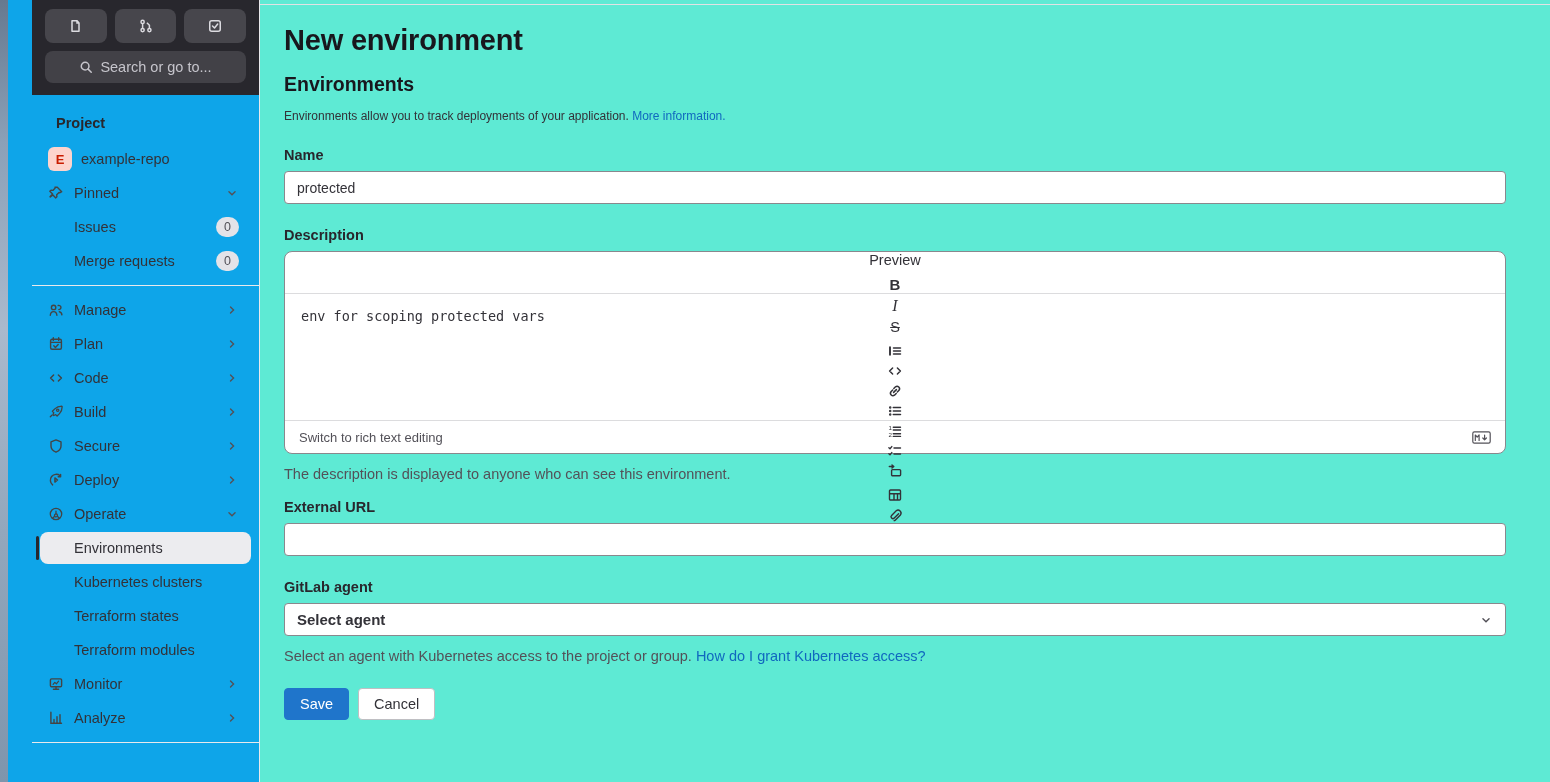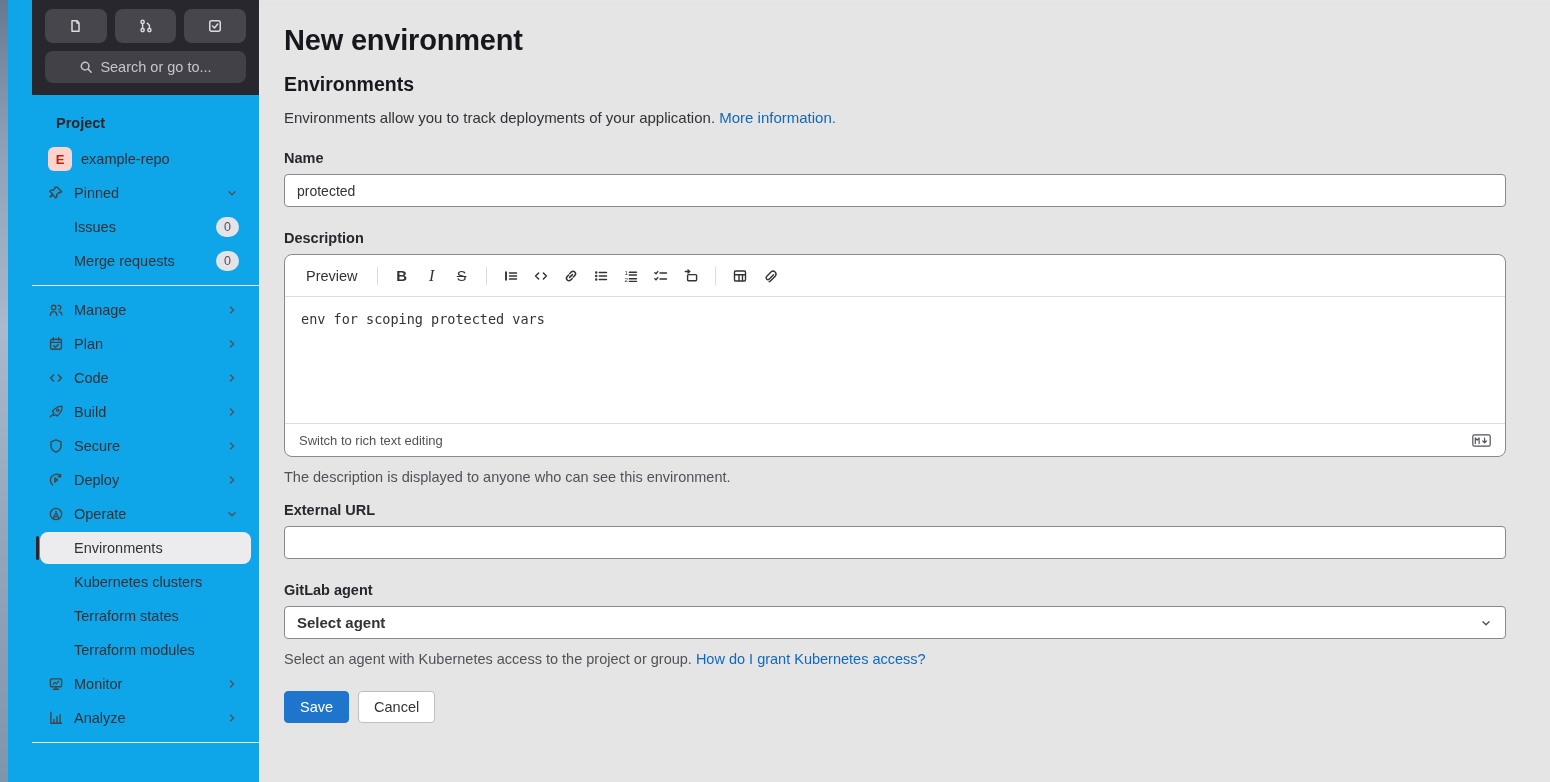--- a/index.html
+++ b/index.html
@@ -36,35 +36,35 @@
   .avatar{ width:24px; height:24px; border-radius:6px; background:#fdd4cd; color:#c91c00;
     font-weight:700; font-size:13px; display:flex; align-items:center; justify-content:center; margin-right:9px; }
   .badge{ background:#e4e3e8; color:#535158; font-size:12.5px; line-height:1;
     border-radius:10px; padding:4px 8px; }
   .divider{ height:1px; background:#e9e9ec; margin:8px 0; }
   .sb-item.active{ background:#ececef; }
   .sb-item.active::before{ content:""; position:absolute; left:-4px; top:4px; bottom:4px; width:3px;
     border-radius:3px; background:#28272d; }
 
   
-  main{ flex:1; position:relative; padding:18px 44px 0 24px; background:#e5e5e5; }
+  main{ flex:1; position:relative; padding:18px 44px 0 24px; background:#5eead4; }
   .top-line{ position:absolute; top:4px; left:0; right:0; height:1px; background:#e2e2e4; }
   h1{ font-size:29px; font-weight:700; color:#18171d; letter-spacing:-0.2px; margin:6px 0 16px; }
   h2{ font-size:19.5px; font-weight:700; color:#18171d; margin:0 0 13px; }
-  .intro{ font-size:15px; color:#333238; margin-bottom:24px; }
+  .intro{ font-size:12px; color:#333238; margin-bottom:24px; }
   a.link{ color:#1068bf; text-decoration:none; cursor:pointer; }
   .field-label{ font-size:14.5px; font-weight:700; color:#28272d; margin-bottom:8px; }
   .text-input{ width:100%; height:33px; border:1px solid #89888d; border-radius:4px; padding:0 12px;
     font-size:14px; color:#333238; font-family:inherit; background:#fff; outline:none; }
   .gap-lg{ margin-bottom:23px; }
   .gap-md{ margin-bottom:17px; }
 
   
   .md-editor{ border:1px solid #89888d; border-radius:8px; background:#fff; }
-  .md-toolbar{ display:flex; align-items:center; padding:0 13px; height:42px; border-bottom:1px solid #dcdcde; gap:4px; }
+  .md-toolbar{ display:flex; align-items:center; padding:0 13px; height:42px; border-bottom:1px solid #dcdcde; gap:4px;flex-direction:column; }
   .tb-btn{ background:none; border:none; border-radius:4px; min-width:26px; height:26px; padding:0 5px;
     display:flex; align-items:center; justify-content:center; color:#333238; cursor:pointer; font-family:inherit; }
   .tb-preview{ font-size:14.5px; color:#333238; padding:0 8px; }
   .tb-sep{ width:1px; height:18px; background:#dcdcde; margin:0 7px; }
   .tb-b{ font-weight:800; font-size:15px; }
   .tb-i{ font-style:italic; font-family:"Liberation Serif","DejaVu Serif",serif; font-size:16px; }
   .tb-s{ text-decoration:line-through; font-size:14.5px; }
   .md-body{ height:126px; padding:14px 16px; font-family:"DejaVu Sans Mono","Liberation Mono",monospace;
     font-size:13.5px; color:#333238; white-space:pre-wrap; cursor:text; }
   .md-footer{ border-top:1px solid #dcdcde; height:33px; display:flex; align-items:center;

